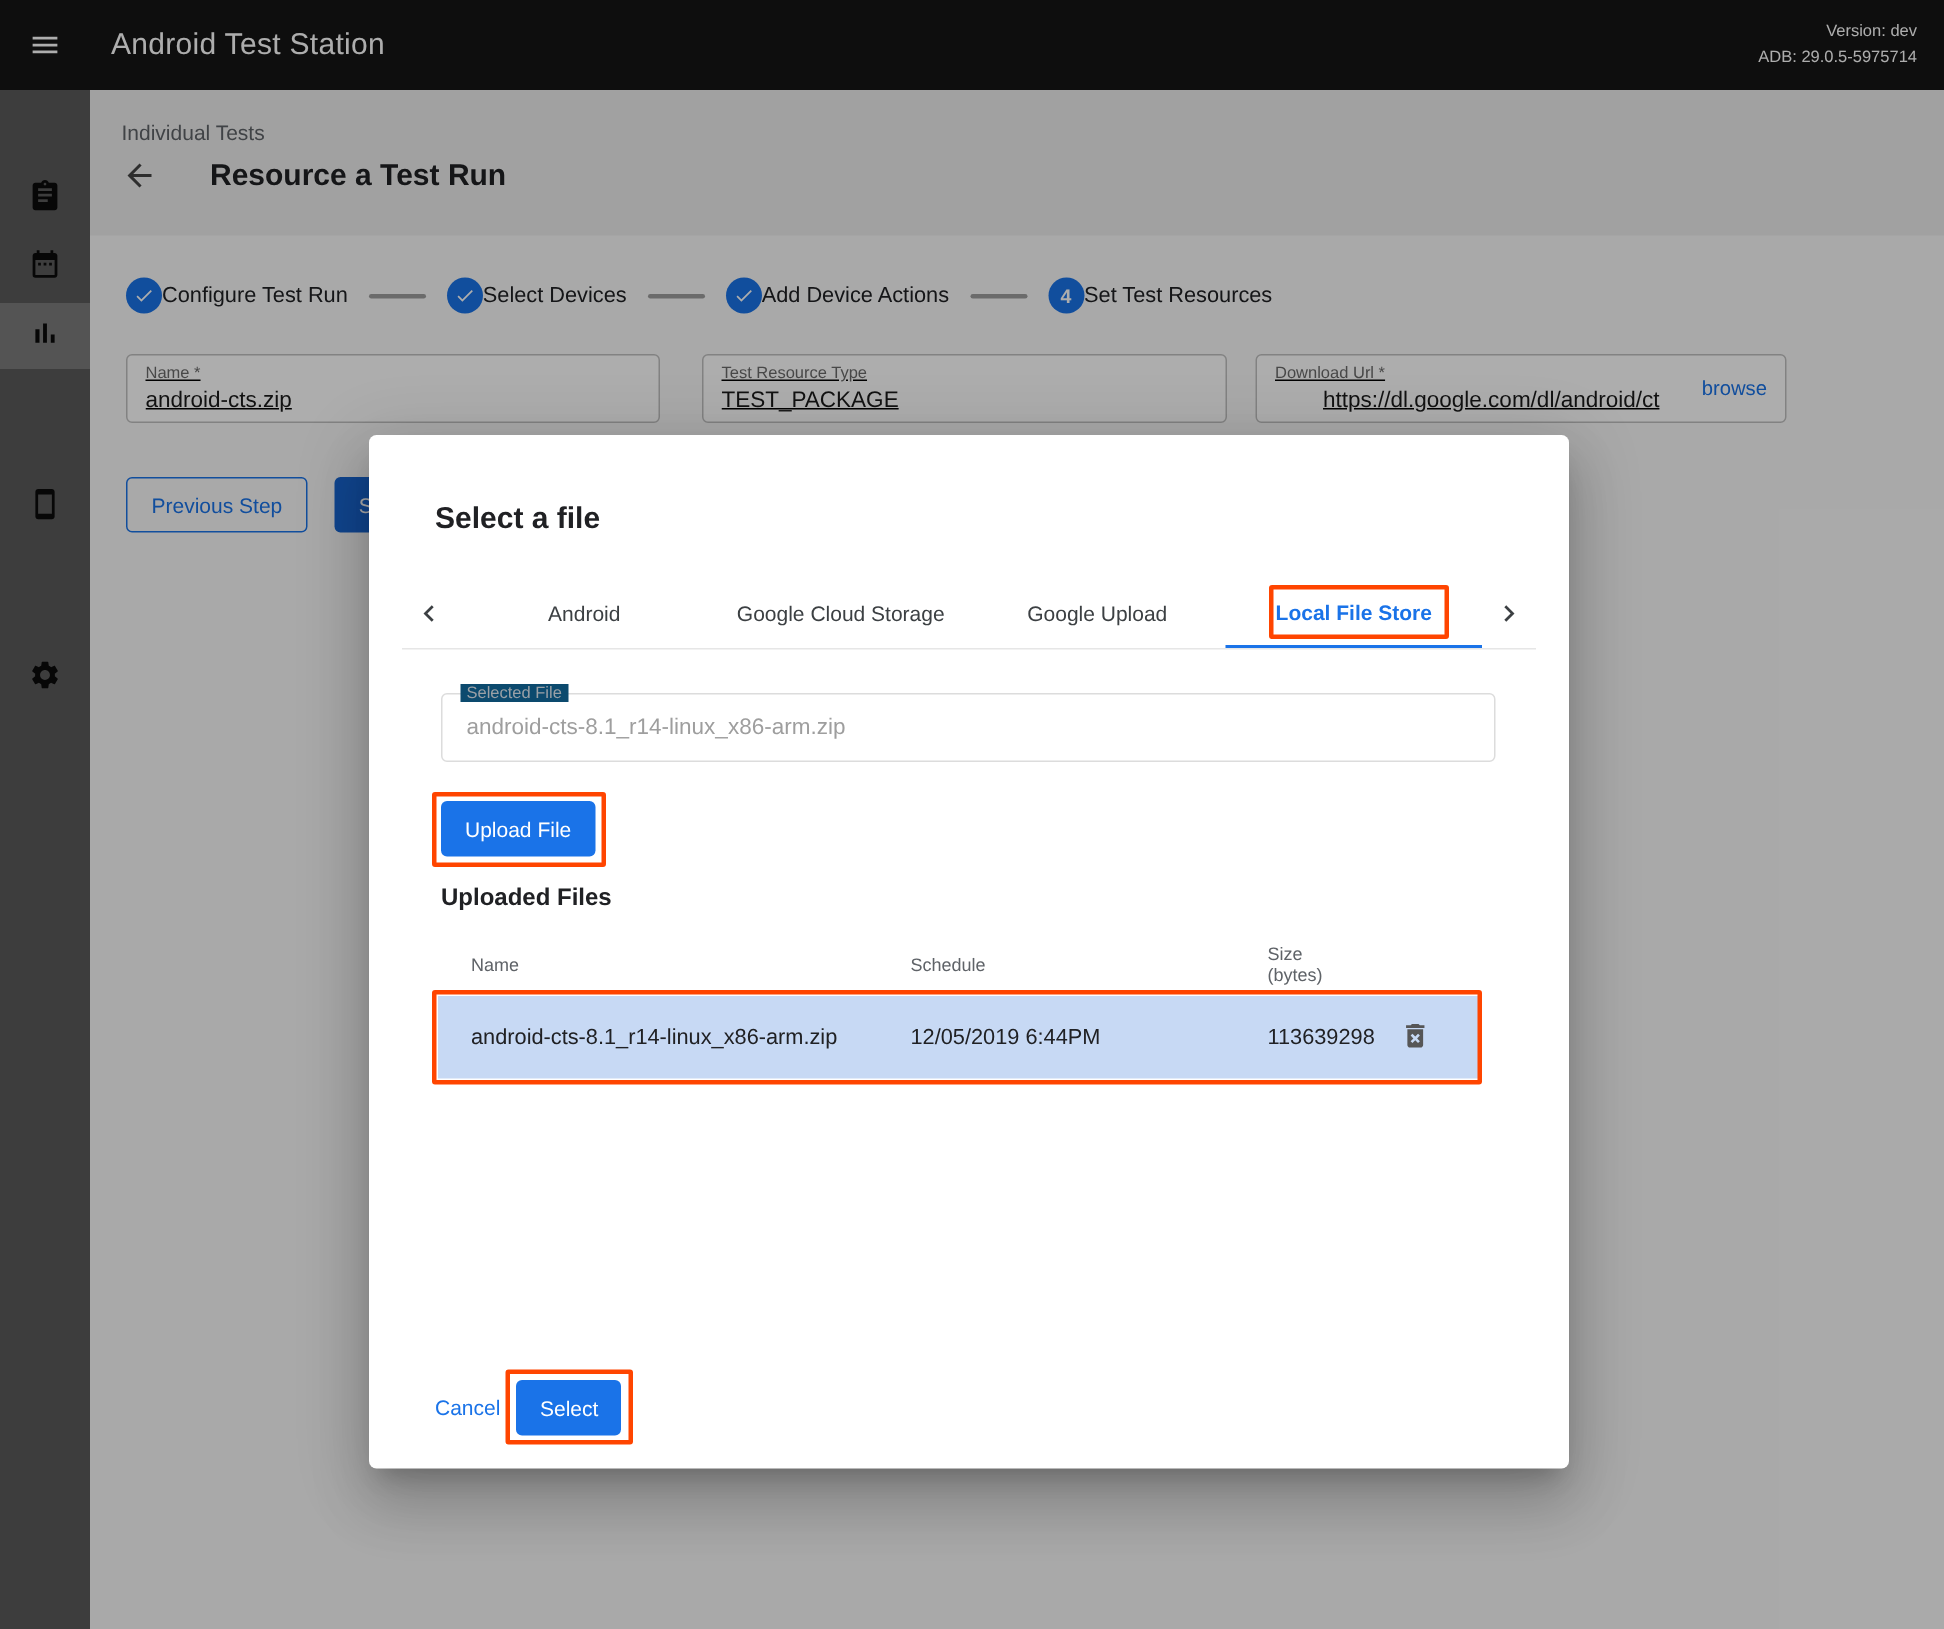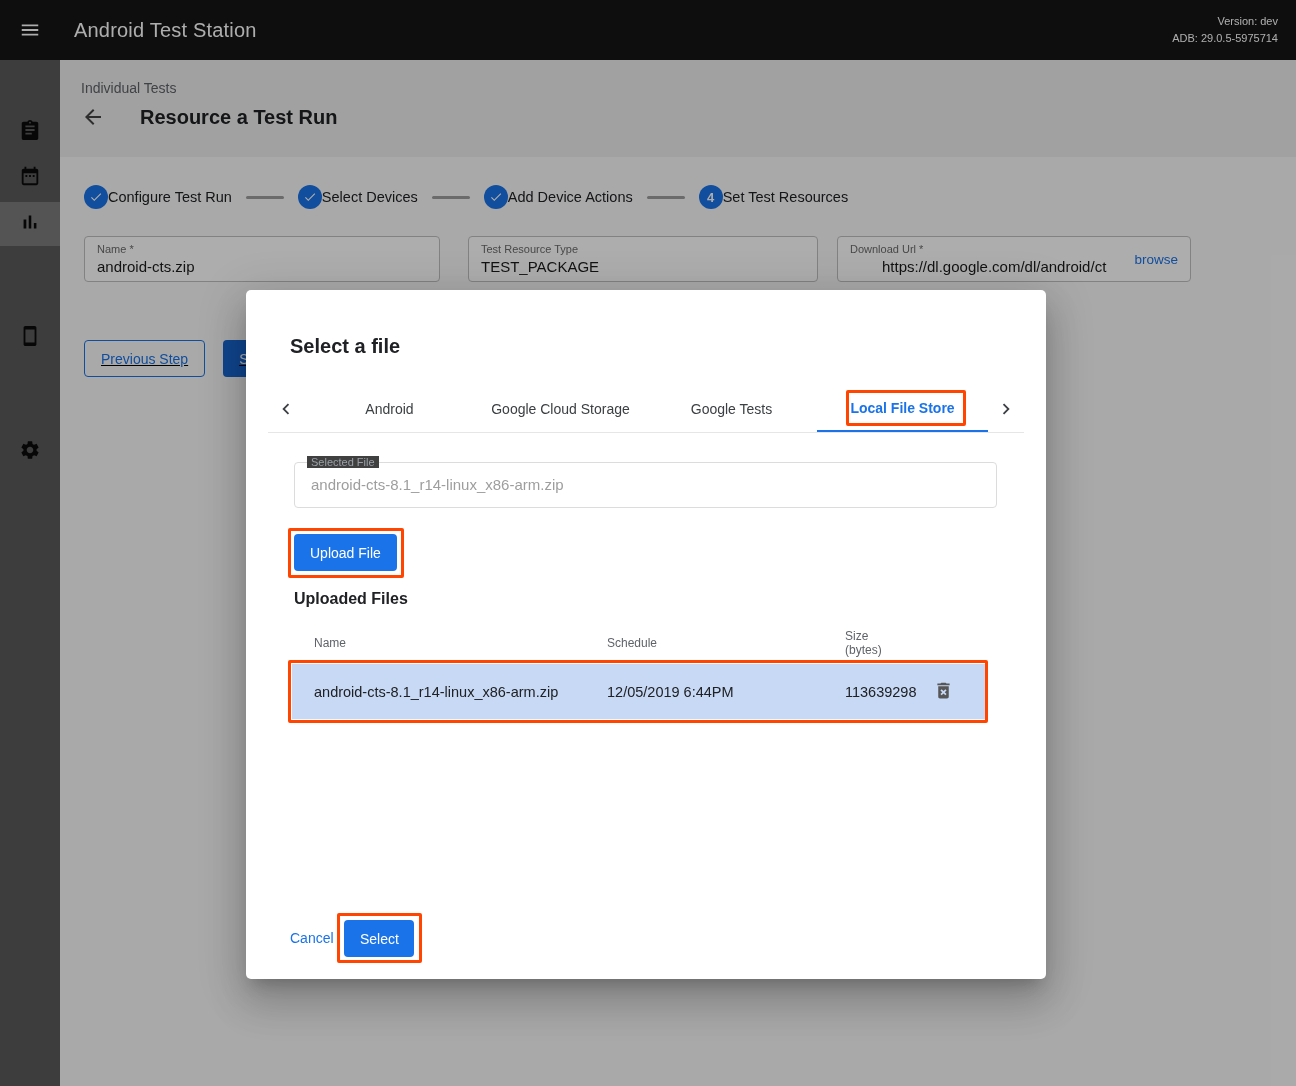--- a/index.html
+++ b/index.html
@@ -34,47 +34,47 @@
   .page-title{font-size:20px;color:#202124;}
 
   .stepper{position:absolute;left:84px;top:183px;height:28px;display:flex;align-items:center;z-index:1;}
   .step{display:flex;align-items:center;cursor:pointer;}
   .step-circle{width:24px;height:24px;border-radius:50%;background:var(--accent);display:flex;align-items:center;justify-content:center;color:#fff;font-size:13px;font-weight:bold;flex:none;}
   .step-circle svg{width:14px;height:14px;fill:#fff;}
   .step-label{font-size:14.5px;color:#202124;white-space:nowrap;}
   .step-connector{width:38px;height:3px;background:#9e9e9e;margin:0 14px;border-radius:2px;}
 
   .fields-row{position:absolute;left:84px;top:236px;display:flex;z-index:1;}
-  .field{position:relative;height:46px;background:#ffffff;border:1px solid #c0c0c0;border-radius:4px;padding:6px 12px 0 12px;overflow:hidden;}
+  .field{position:relative;height:46px;background:#ffffff;border:1px solid #c0c0c0;border-radius:4px;padding:6px 12px 0 12px;overflow:hidden;text-decoration:underline;}
   .field-label{font-size:11px;color:#6b6b6b;white-space:nowrap;}
   .field-value{font-size:15px;color:#1b1b1b;margin-top:3px;white-space:nowrap;overflow:hidden;}
   .field-name{width:356px;}
   .field-type{width:350px;margin-left:28px;}
   .field-url{width:354px;margin-left:19px;}
   .field-url .field-value{width:252px;margin-left:32px;}
   .browse-link{position:absolute;right:12px;top:50%;transform:translateY(-50%);color:var(--accent);font-size:13.5px;cursor:pointer;background:#fff;padding-left:6px;}
 
-  .actions-row{position:absolute;left:84px;top:340px;display:flex;z-index:1;text-decoration:underline;}
+  .actions-row{position:absolute;left:84px;top:318px;display:flex;z-index:1;}
   .btn-outline{height:37px;padding:0 16px;border:1px solid var(--accent);border-radius:4px;background:transparent;color:var(--accent);font-size:14px;cursor:pointer;}
   .btn-start{height:37px;width:130px;margin-left:18px;border:none;border-radius:4px;background:#1866d1;color:#fff;font-size:14px;text-align:left;padding-left:16px;cursor:pointer;}
 
   
   .backdrop{position:absolute;inset:0;background:rgba(0,0,0,.32);z-index:5;}
   .modal{position:absolute;left:246px;top:290px;width:800px;height:689px;background:#fff;border-radius:5px;z-index:10;
          box-shadow:0 11px 15px -7px rgba(0,0,0,.2),0 24px 38px 3px rgba(0,0,0,.14),0 9px 46px 8px rgba(0,0,0,.12);}
   .modal-title{position:absolute;left:44px;top:45px;font-size:20px;color:#202124;}
 
   .tabs{position:absolute;left:22px;top:95px;width:756px;height:48px;display:flex;align-items:stretch;border-bottom:1px solid #e6e6e6;}
   .tab-chevron{width:36px;display:flex;align-items:center;justify-content:center;cursor:pointer;}
   .tab-chevron svg{width:22px;height:22px;fill:#3c4043;}
   .tab{flex:1;display:flex;align-items:center;justify-content:center;font-size:14px;color:#3c4043;cursor:pointer;white-space:nowrap;}
   .tab.active{color:var(--accent);font-weight:bold;border-bottom:2px solid var(--accent);}
 
   .sel-field{position:absolute;left:48px;top:172px;width:703px;height:46px;border:1px solid #dcdcdc;border-radius:4px;}
-  .sel-label{position:absolute;top:-7px;left:12px;background:#404040;padding:0 4px;font-size:11px;color:#9aa0a6;}
+  .sel-label{position:absolute;top:-7px;left:12px;background:#0c4a6e;padding:0 4px;font-size:11px;color:#9aa0a6;}
   .sel-value{line-height:44px;padding-left:16px;font-size:15px;color:#9e9e9e;white-space:nowrap;overflow:hidden;}
 
   .btn-primary{background:var(--accent);color:#fff;border:none;border-radius:4px;font-size:14px;height:37px;padding:0 16px;cursor:pointer;}
   .upload-btn{position:absolute;left:48px;top:244px;}
 
   .uploaded-title{position:absolute;left:48px;top:300px;font-size:16px;color:#202124;}
 
   .file-table{position:absolute;left:46px;top:332px;width:694px;}
   .thead{display:flex;align-items:center;height:42px;font-size:12px;color:#5f6368;line-height:1.2;}
   .col-name{width:294px;padding-left:22px;}
@@ -214,21 +214,21 @@
   <h2 class="modal-title">Select a file</h2>
 
   <div class="tabs">
     <span class="tab-chevron">
       <svg viewBox="0 0 24 24">
           <path d="M15.41 7.41L14 6l-6 6 6 6 1.41-1.41L10.83 12z"></path>
         </svg>
     </span>
     <div class="tab">Android</div>
     <div class="tab">Google Cloud Storage</div>
-    <div class="tab">Google Tests</div>
+    <div class="tab">Google Upload</div>
     <div class="tab active">Local File Store</div>
     <span class="tab-chevron">
       <svg viewBox="0 0 24 24">
           <path d="M10 6L8.59 7.41 13.17 12l-4.58 4.59L10 18l6-6z"></path>
         </svg>
     </span>
   </div>
 
   <div class="sel-field">
     <span class="sel-label">Selected File</span>

